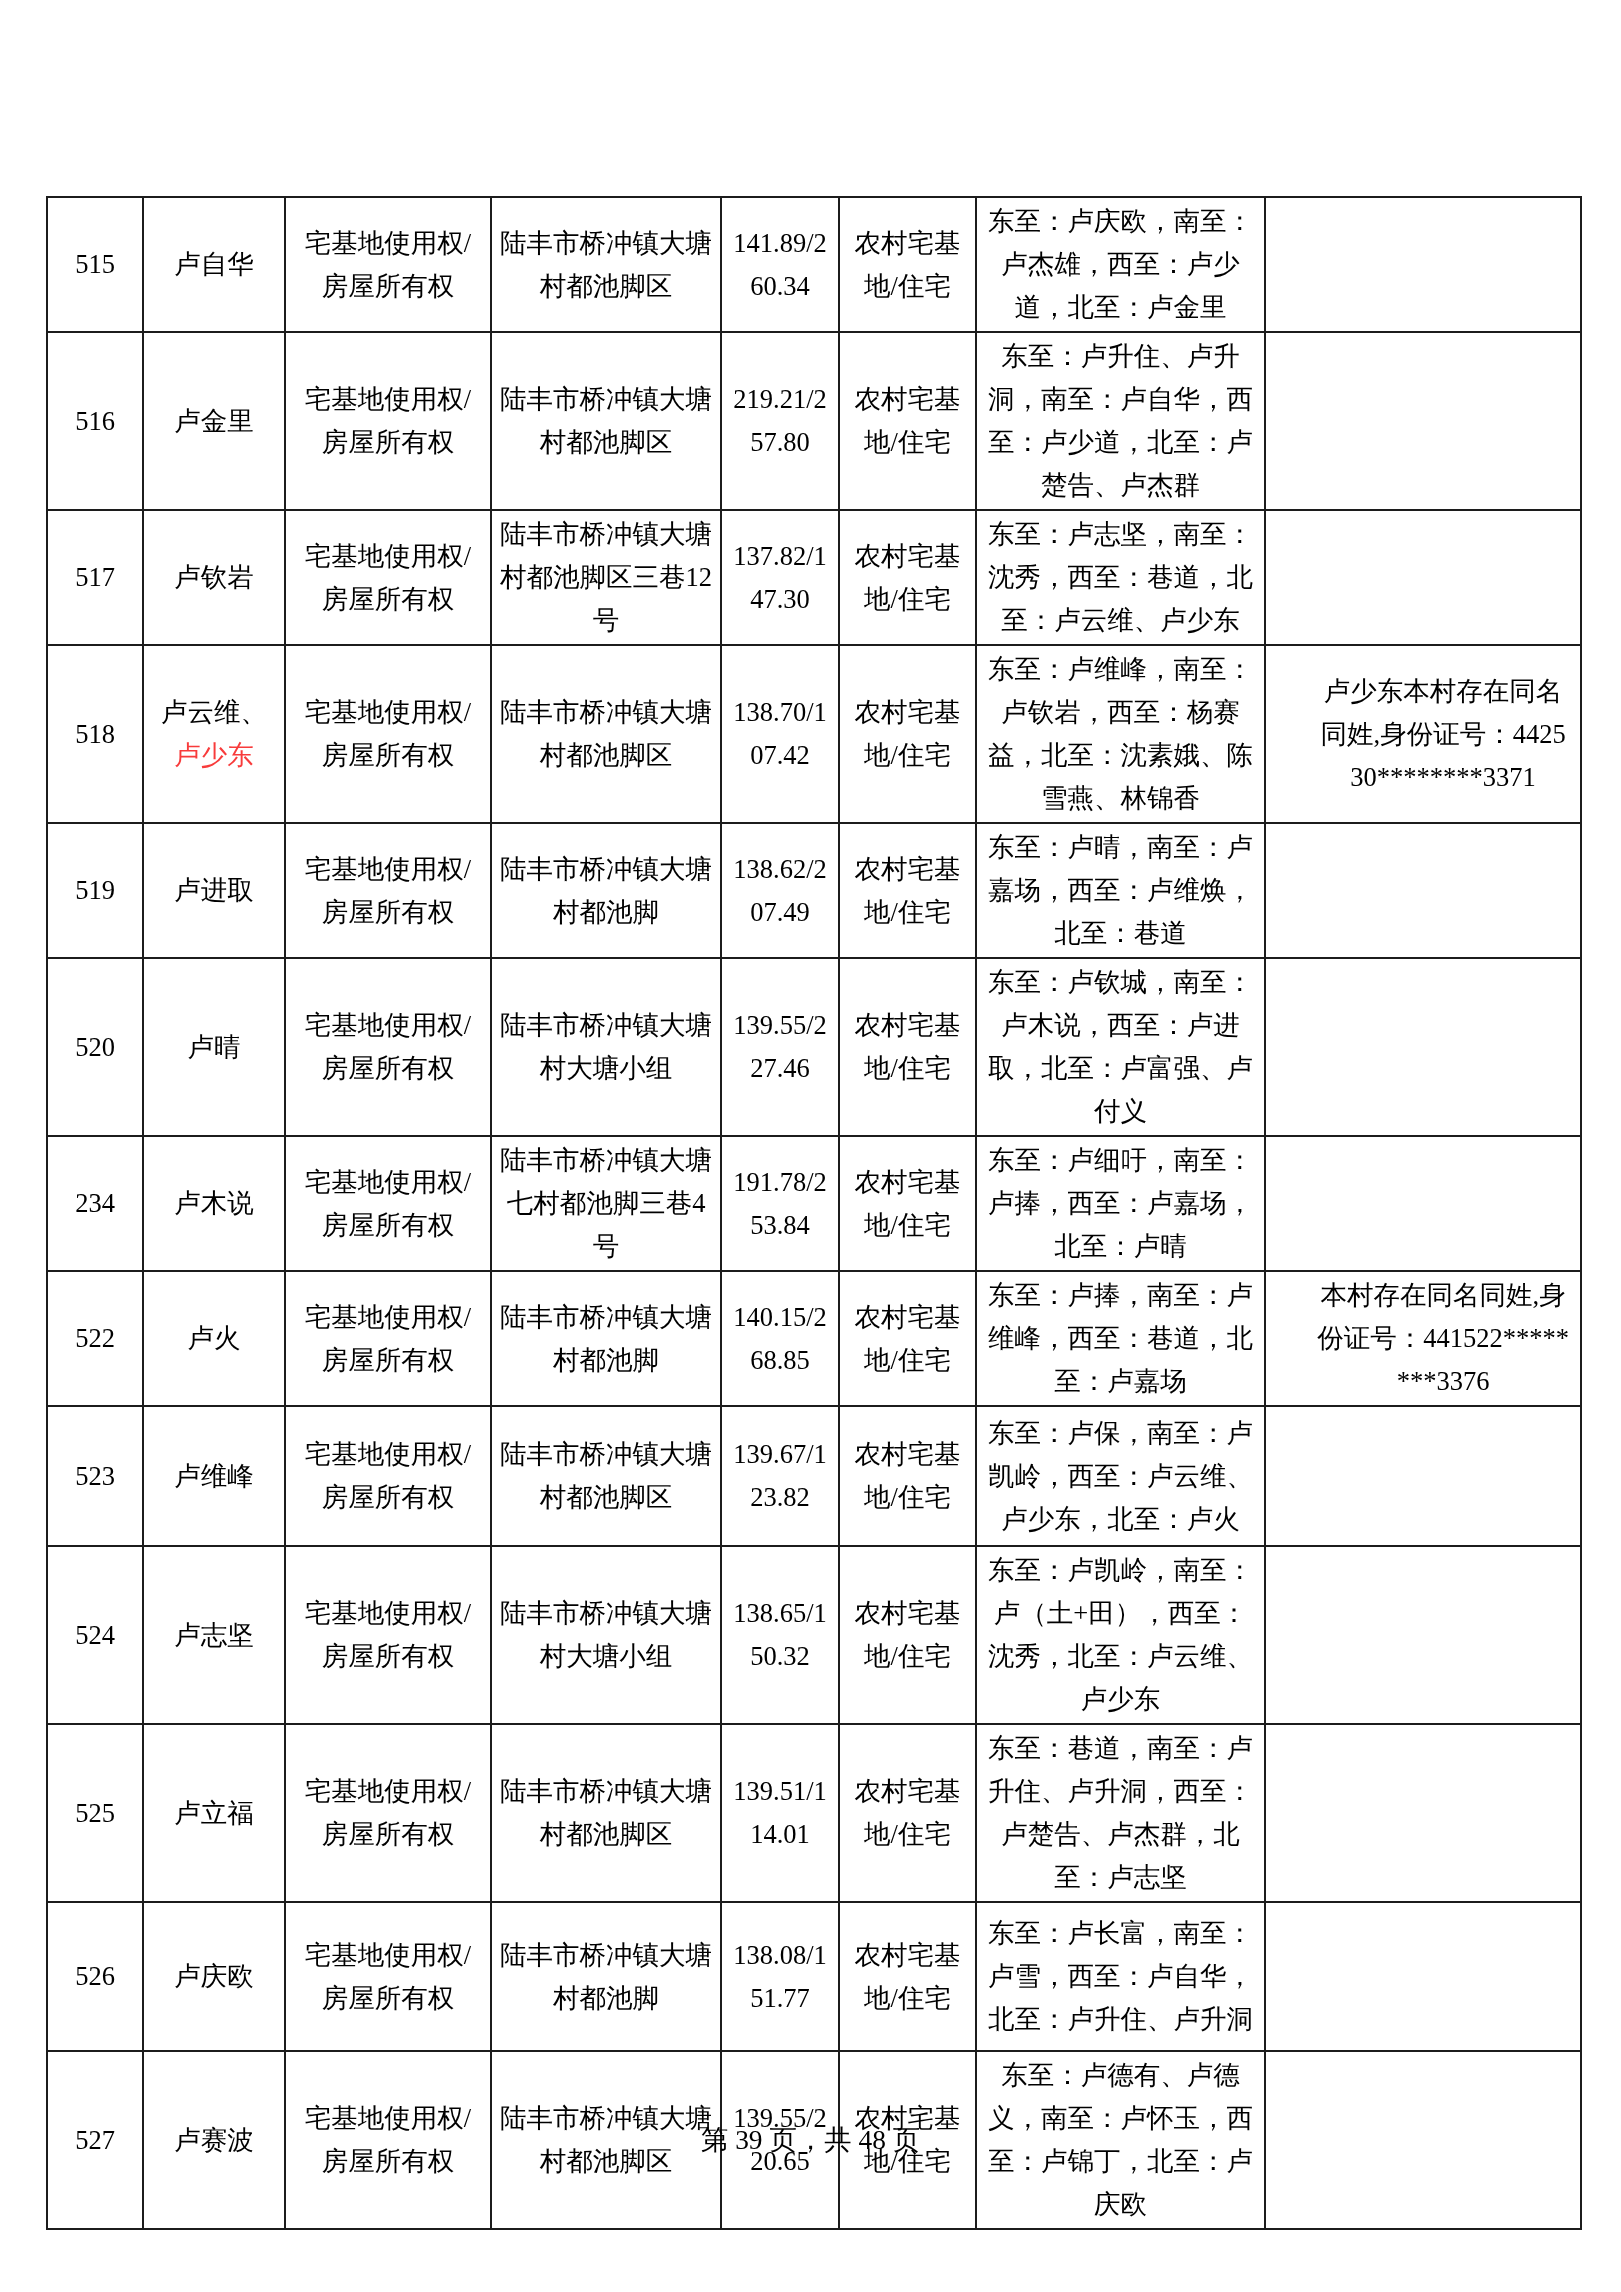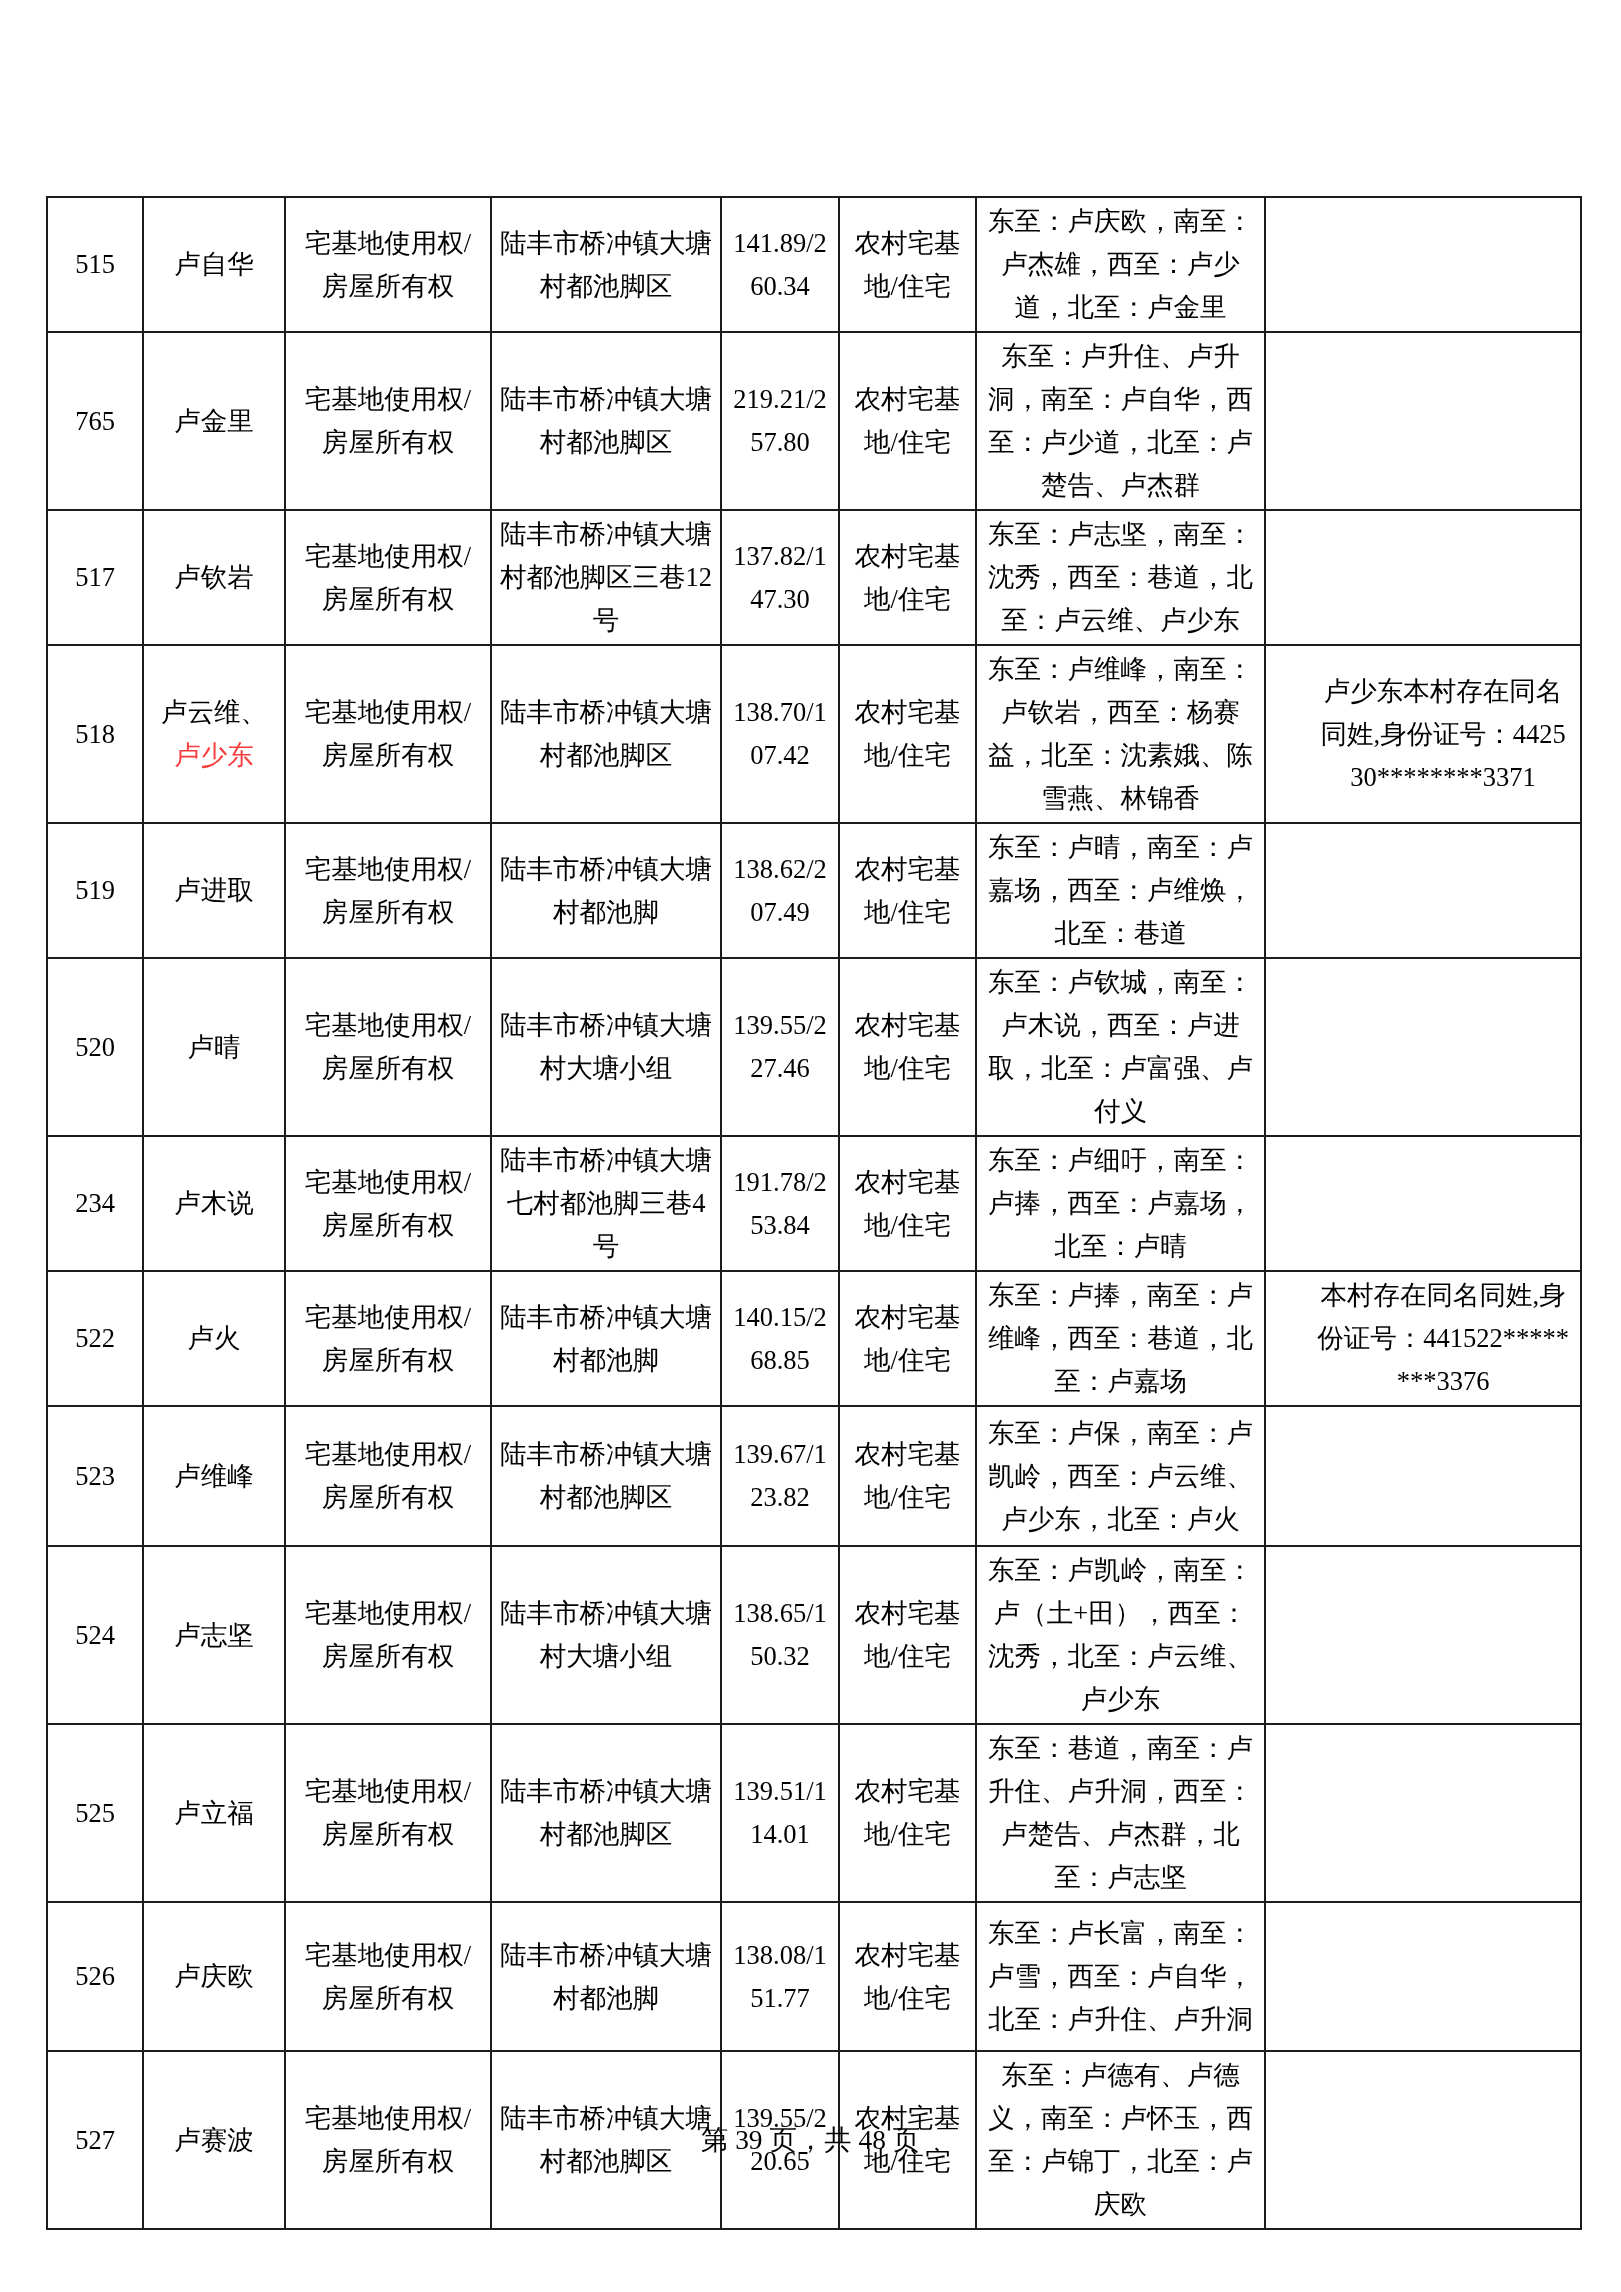--- a/index.html
+++ b/index.html
@@ -63,21 +63,21 @@
           <td class="center">515</td>
           <td class="center"><span>卢自华</span></td>
           <td class="center">宅基地使用权/房屋所有权</td>
           <td class="center">陆丰市桥冲镇大塘村都池脚区</td>
           <td class="center area">141.89/260.34</td>
           <td class="center">农村宅基地/住宅</td>
           <td class="left">东至：卢庆欧，南至：卢杰雄，西至：卢少道，北至：卢金里</td>
           <td class="left remark"></td>
         </tr>
         <tr style="height: 172px;">
-          <td class="center">765</td>
+          <td class="center">516</td>
           <td class="center"><span>卢金里</span></td>
           <td class="center">宅基地使用权/房屋所有权</td>
           <td class="center">陆丰市桥冲镇大塘村都池脚区</td>
           <td class="center area">219.21/257.80</td>
           <td class="center">农村宅基地/住宅</td>
           <td class="left">东至：卢升住、卢升洞，南至：卢自华，西至：卢少道，北至：卢楚告、卢杰群</td>
           <td class="left remark"></td>
         </tr>
         <tr style="height: 135px;">
           <td class="center">517</td>

